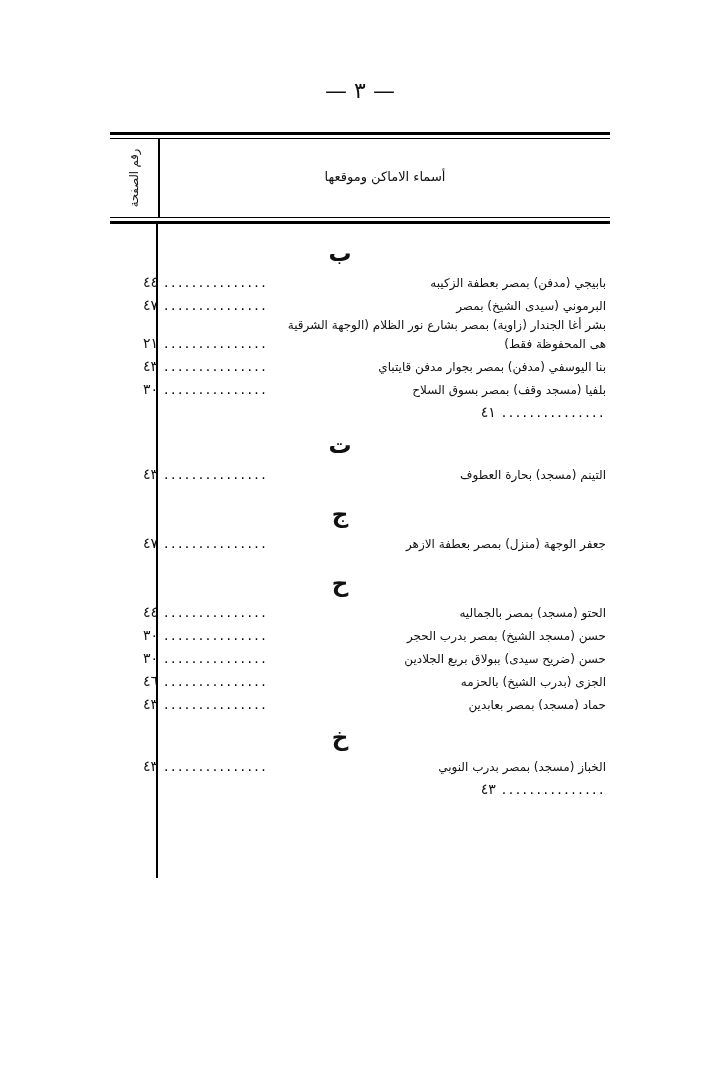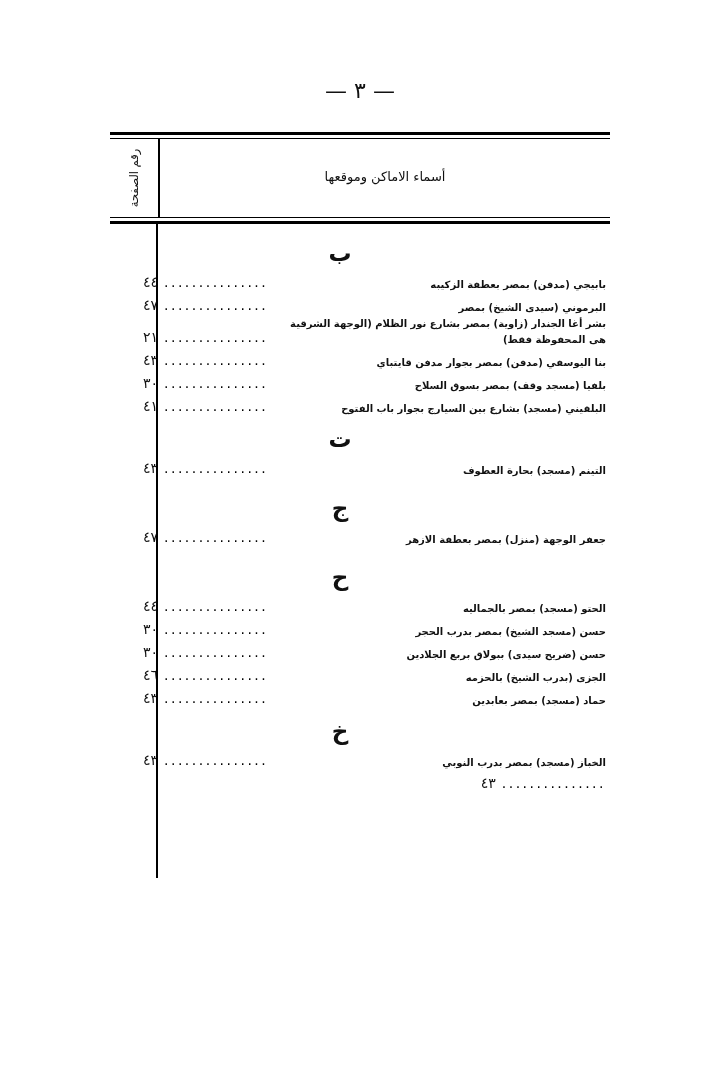--- a/index.html
+++ b/index.html
@@ -107,26 +107,25 @@
   .entry {
     display: flex;
     flex-direction: row;
     align-items: flex-end;
     margin: 1px 0;
     min-height: 22px;
   }
   .entry-text {
     flex: 1 1 auto;
     text-align: right;
-    font-size: 10px;
+    font-size: 12px;
     line-height: 1.5;
     padding-right: 4px;
     direction: rtl;
     white-space: normal;
-    font-weight: bold;
   }
   .dots {
     flex: 0 0 auto;
     font-size: 14px;
     letter-spacing: 2.5px;
     padding: 0 4px 2px 6px;
     color: #000;
     white-space: nowrap;
   }
   .entry-page {
@@ -190,21 +189,20 @@
         <div class="entry-page">٤٣</div>
       </div>
 
       <div class="entry">
         <div class="entry-text">بلفيا (مسجد وقف) بمصر بسوق السلاح</div>
         <div class="dots">...............</div>
         <div class="entry-page">٣٠</div>
       </div>
 
       <div class="entry">
-        <div class="entry-text">البلقيني (مسجد) بشارع بين السيارج بجوار باب الفتوح</div>
         <div class="dots">...............</div>
         <div class="entry-page">٤١</div>
       </div>
 
       <div class="section-letter">ت</div>
 
       <div class="entry">
         <div class="entry-text">التينم (مسجد) بحارة العطوف</div>
         <div class="dots">...............</div>
         <div class="entry-page">٤٣</div>

